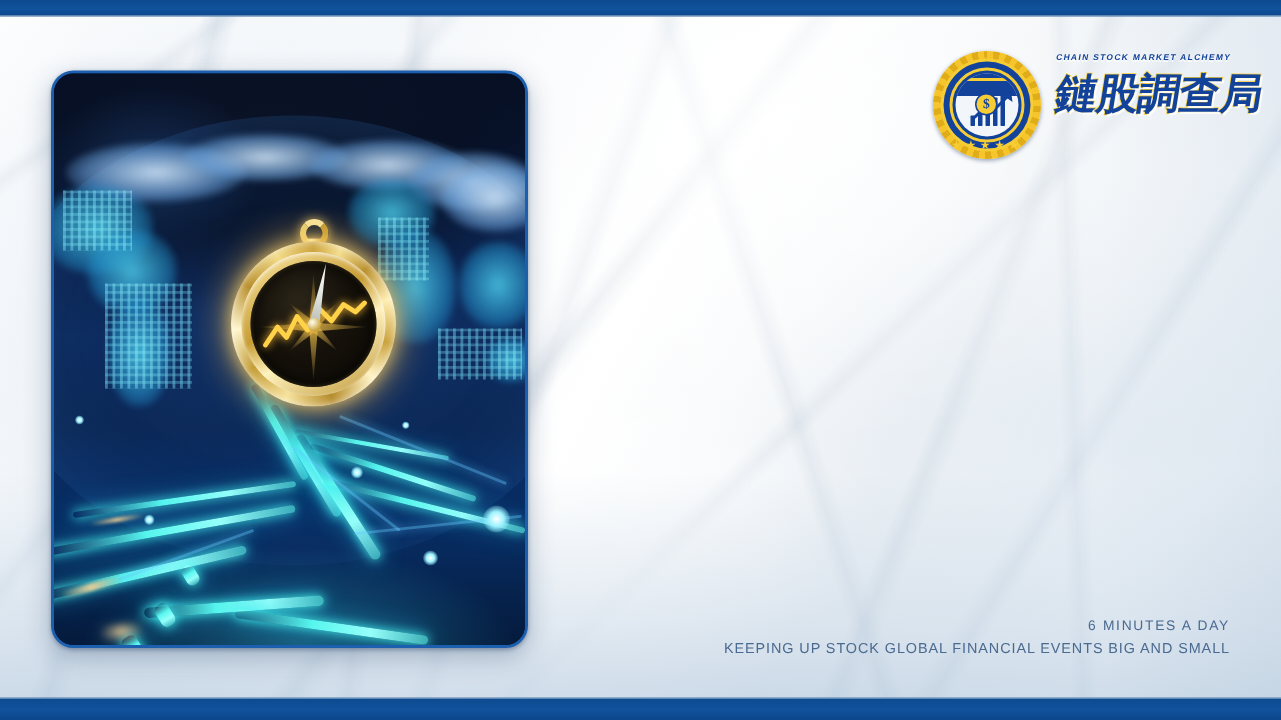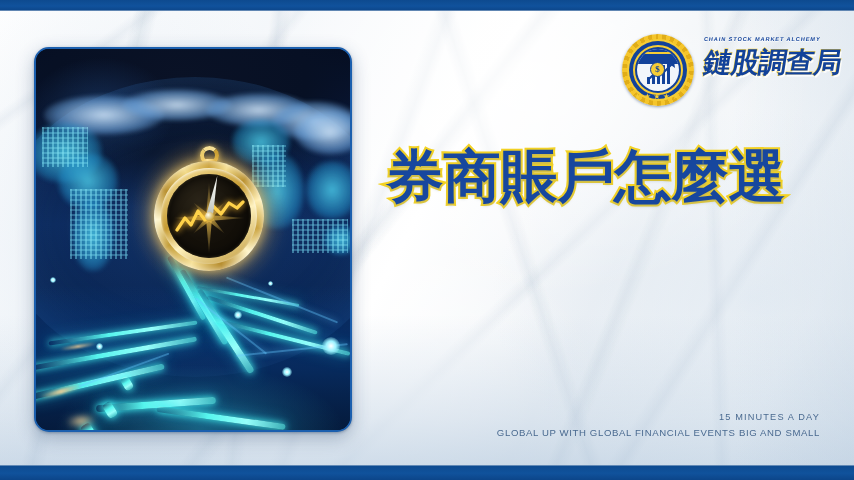--- a/index.html
+++ b/index.html
@@ -468,21 +468,20 @@
       </div>
       <div class="em-stars">★★★★★</div>
     </div>
     <div class="logo-text">
       <div class="logo-tag">CHAIN STOCK MARKET ALCHEMY</div>
       <div class="logo-cn">鏈股調查局</div>
     </div>
   </div>
 
   <div class="headline">
-    <div class="hl-line hl-1">券商賬戶怎麼選</div>
   </div>
 
   <div class="tagline">
-    <div class="tg-1">15 MINUTES A DAY</div>
-    <div class="tg-2">GLOBAL UP WITH GLOBAL FINANCIAL EVENTS BIG AND SMALL</div>
+    <div class="tg-1">6 MINUTES A DAY</div>
+    <div class="tg-2">KEEPING UP STOCK GLOBAL FINANCIAL EVENTS BIG AND SMALL</div>
   </div>
 
 </div>
 
 </body></html>

